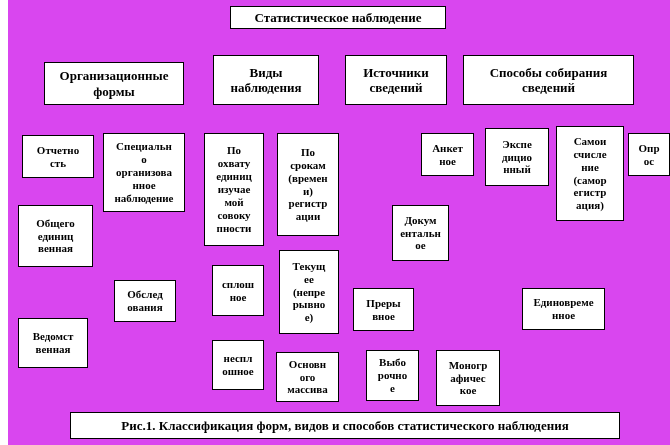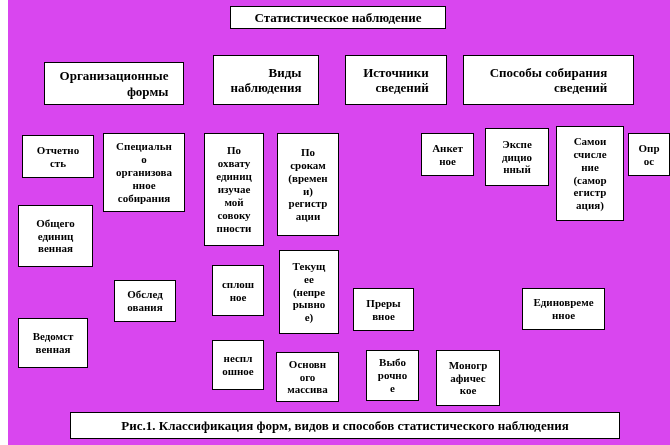--- a/index.html
+++ b/index.html
@@ -25,21 +25,21 @@
     display: flex;
     align-items: center;
     justify-content: center;
     text-align: center;
     white-space: pre-line;
     font-weight: bold;
     line-height: 1.18;
     padding: 1px 2px;
   }
   .lvl1 { font-size: 13px; }
-  .lvl2 { font-size: 13px; text-align: right; }
+  .lvl2 { font-size: 13px; }
   .lvl3 { font-size: 11px; }
   .caption { font-size: 13px; }
 </style>
 </head>
 <body>
 
 <div id="canvas">
 
   <div class="node lvl1" style="left:222px;top:6px;width:216px;height:23px">Статистическое наблюдение</div>
 
@@ -51,21 +51,21 @@
 сведений</div>
   <div class="node lvl2" style="left:455px;top:55px;width:171px;height:50px">Способы собирания
 сведений</div>
 
   <div class="node lvl3" style="left:14px;top:135px;width:72px;height:43px">Отчетно
 сть</div>
   <div class="node lvl3" style="left:95px;top:133px;width:82px;height:79px">Специальн
 о
 организова
 нное
-собирания</div>
+наблюдение</div>
   <div class="node lvl3" style="left:196px;top:133px;width:60px;height:113px">По
 охвату
 единиц
 изучае
 мой
 совоку
 пности</div>
   <div class="node lvl3" style="left:269px;top:133px;width:62px;height:103px">По
 срокам
 (времен
@@ -82,20 +82,23 @@
   <div class="node lvl3" style="left:548px;top:126px;width:68px;height:95px">Самои
 счисле
 ние
 (самор
 егистр
 ация)</div>
 
   <div class="node lvl3" style="left:10px;top:205px;width:75px;height:62px">Общего
 единиц
 венная</div>
+  <div class="node lvl3" style="left:384px;top:205px;width:57px;height:56px">Докум
+ентальн
+ое</div>
 
   <div class="node lvl3" style="left:204px;top:265px;width:52px;height:51px">сплош
 ное</div>
   <div class="node lvl3" style="left:271px;top:250px;width:60px;height:84px">Текущ
 ее
 (непре
 рывно
 е)</div>
   <div class="node lvl3" style="left:106px;top:280px;width:62px;height:42px">Обслед
 ования</div>

